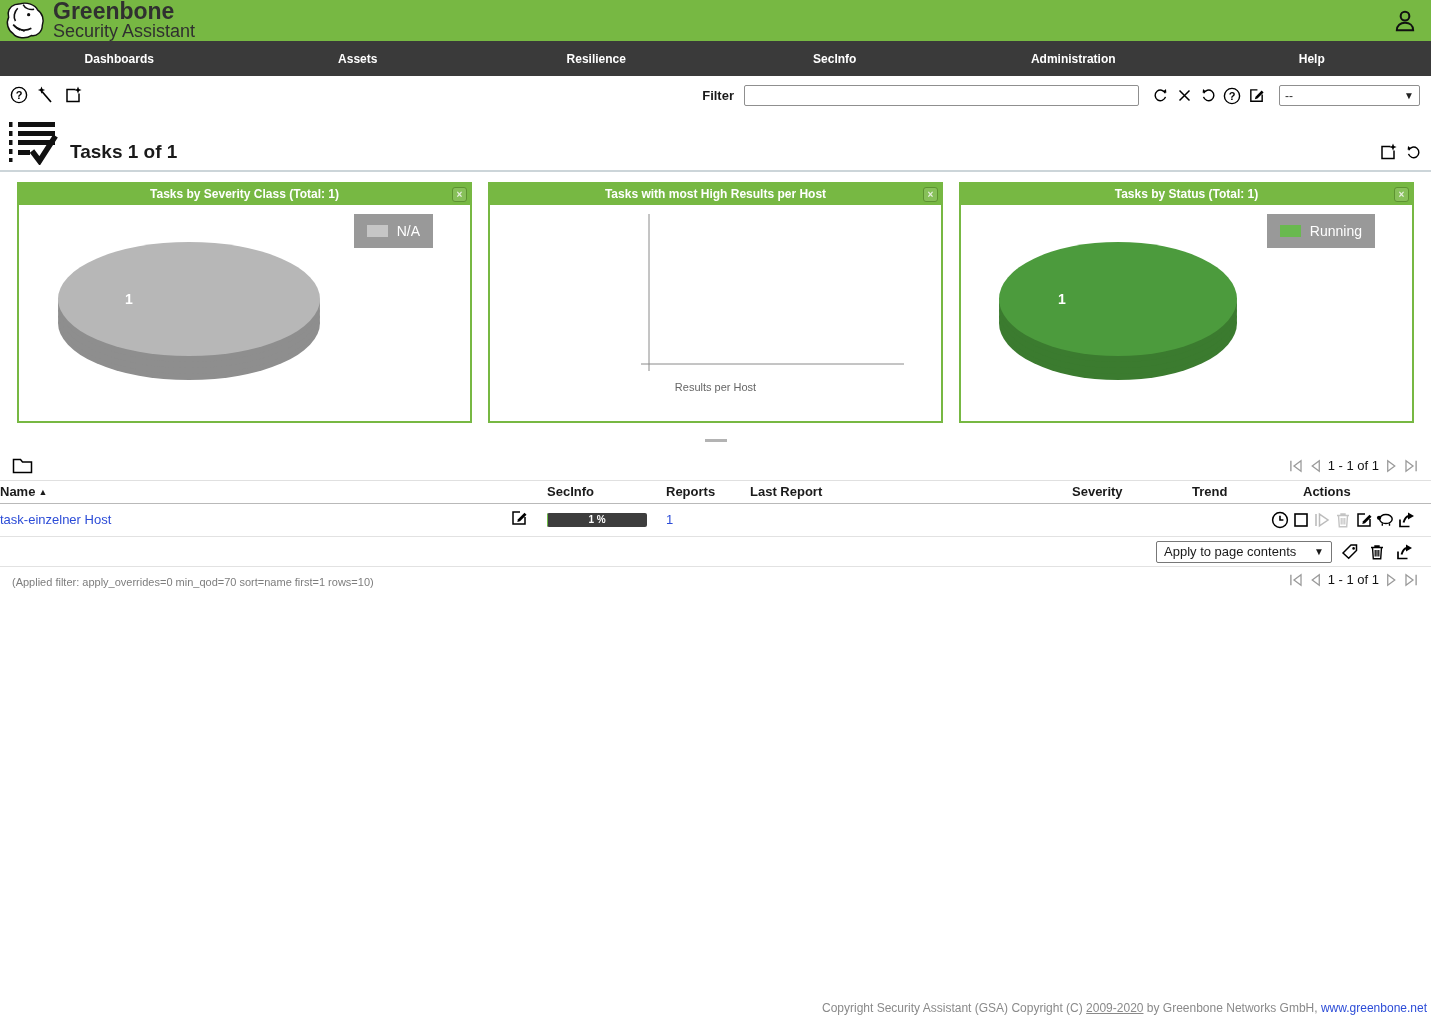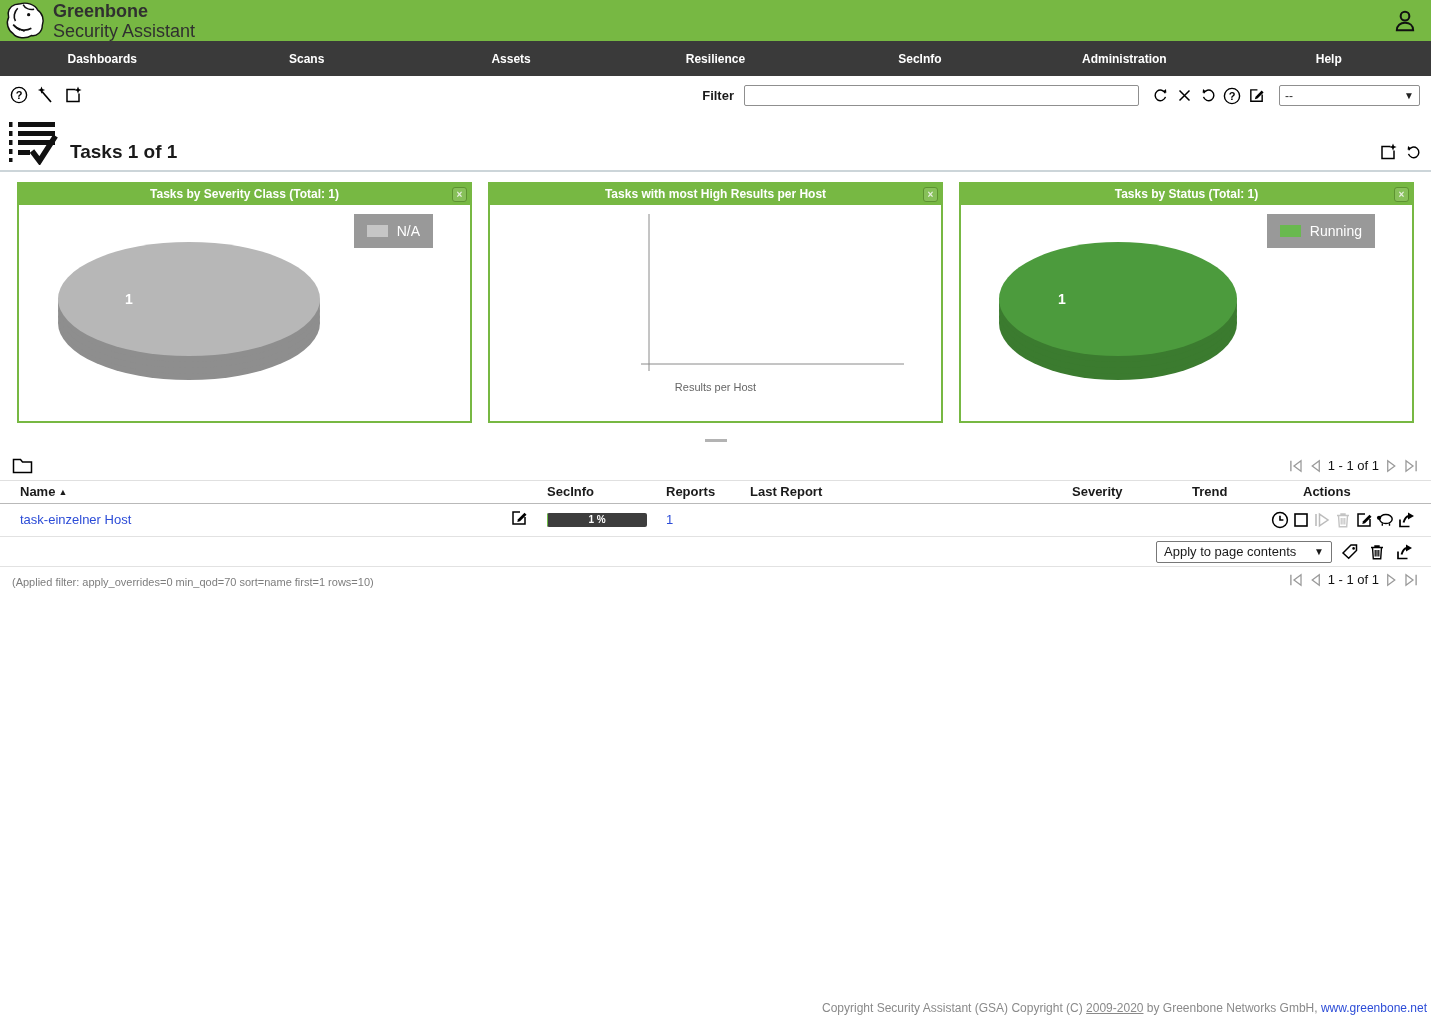--- a/index.html
+++ b/index.html
@@ -12,21 +12,21 @@
   }
   *{box-sizing:border-box;}
   html,body{margin:0;padding:0;}
   body{
     width:1431px;height:1017px;background:#fff;position:relative;overflow:hidden;
     font-family:"Liberation Sans","DejaVu Sans",sans-serif;color:var(--txt);
   }
   
   .topbar{height:41px;background:var(--green);display:flex;align-items:center;justify-content:space-between;padding:0 13px 0 5px;}
   .brand{display:flex;align-items:center;gap:8px;}
-  .brand-l1{font-size:18px;font-weight:bold;color:#303030;line-height:21px;}
+  .brand-l1{font-size:23px;font-weight:bold;color:#303030;line-height:21px;}
   .brand-l2{font-size:18px;color:#303030;line-height:18px;}
   .usericon{cursor:pointer;display:flex;align-items:center;}
   
   .mainnav{height:35px;background:var(--nav-dark);display:flex;}
   .navitem{flex:1;display:flex;align-items:center;justify-content:center;color:#fff;font-size:12px;font-weight:bold;cursor:pointer;}
   
   .toolbar{height:39px;position:relative;}
   .tool-left{position:absolute;left:10px;top:10px;display:flex;gap:9px;align-items:center;}
   .tool-right{position:absolute;right:11px;top:9px;display:flex;gap:6px;align-items:center;}
   .icon-btn{width:18px;height:18px;display:inline-flex;align-items:center;justify-content:center;cursor:pointer;}
@@ -53,21 +53,21 @@
   
   .tablesection{margin-top:12px;}
   .listtop{height:26px;position:relative;}
   .folder{position:absolute;left:12px;top:2px;cursor:pointer;}
   .pager{display:flex;align-items:center;gap:2px;}
   .pager-top{position:absolute;right:12px;top:3px;}
   .pager-label{font-size:13px;color:#111;margin:0 2px;}
   .pager .icon-btn{width:17px;height:17px;}
   table.tasks{width:100%;border-collapse:collapse;table-layout:fixed;}
   table.tasks th{font-size:13px;font-weight:bold;text-align:left;padding:3px 0 4px;border-top:1px solid #e0e0e0;border-bottom:1px solid #b9b9b9;}
-  table.tasks th:first-child,table.tasks td:first-child{padding-left:20px;}
+  table.tasks th:first-child,table.tasks td:first-child{}
   table.tasks td{padding:5px 0 6px;border-bottom:1px solid #e2e2e2;vertical-align:middle;font-size:13px;}
   .sort-asc{font-size:9px;position:relative;top:-1px;margin-left:3px;}
   a.tlink{color:var(--link);text-decoration:none;cursor:pointer;}
   .statusbar{width:100px;height:14px;background:#3d3d3d;border-radius:2px;position:relative;overflow:hidden;}
   .statusbar .fill{position:absolute;left:0;top:0;bottom:0;width:1%;background:#6fbf44;}
   .statusbar .ptext{position:absolute;inset:0;color:#fff;font-size:10px;font-weight:bold;text-align:center;line-height:14px;}
   .row-actions{display:flex;gap:3px;justify-content:flex-end;padding-right:16px;}
   .bulkrow{height:30px;display:flex;align-items:center;justify-content:flex-end;gap:9px;padding-right:18px;border-bottom:1px solid #e2e2e2;}
   .bulk-select{width:176px;height:22px;border:1px solid #777;border-radius:2px;display:flex;align-items:center;justify-content:space-between;padding:0 7px;font-size:13px;cursor:pointer;background:#fff;}
   .bulk-select .arrow{font-size:10px;}
@@ -103,21 +103,20 @@
   <div class="usericon">
     <svg width="26" height="26" viewBox="0 0 24 24">
       <circle cx="12" cy="7.5" r="4" fill="none" stroke="#111" stroke-width="1.9"></circle>
       <path d="M4.5 20.5 c0-4.2 3.2-6.8 7.5-6.8 s7.5 2.6 7.5 6.8 z" fill="none" stroke="#111" stroke-width="1.9"></path>
     </svg>
   </div>
 </header>
 
 <nav class="mainnav">
   <div class="navitem">Dashboards</div>
-  <div class="navitem">Scans</div>
   <div class="navitem">Assets</div>
   <div class="navitem">Resilience</div>
   <div class="navitem">SecInfo</div>
   <div class="navitem">Administration</div>
   <div class="navitem">Help</div>
 </nav>
 
 <div class="toolbar">
   <div class="tool-left">
     <span class="icon-btn">

